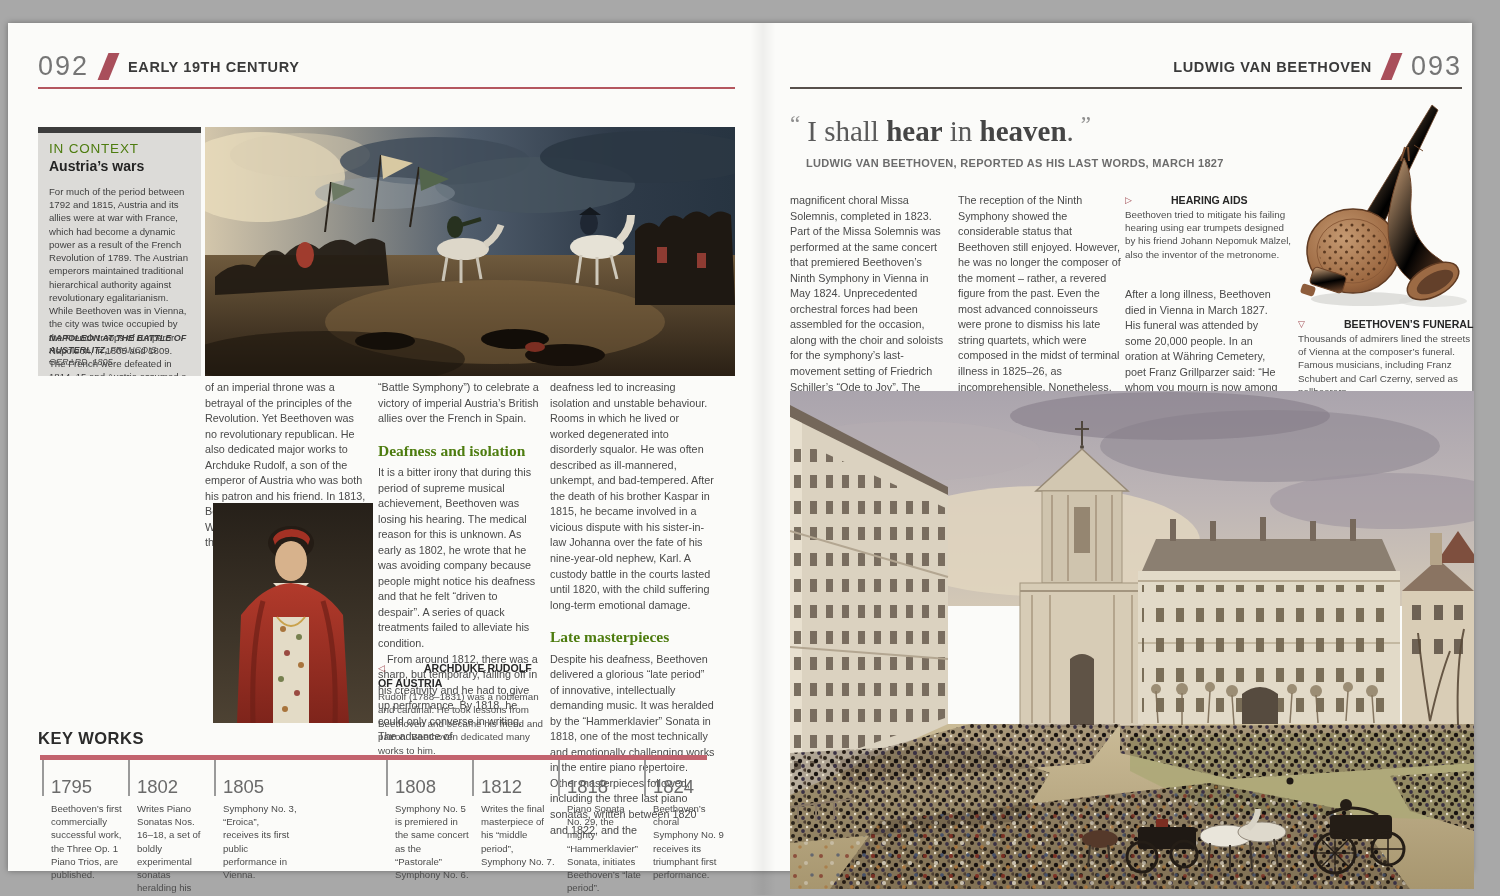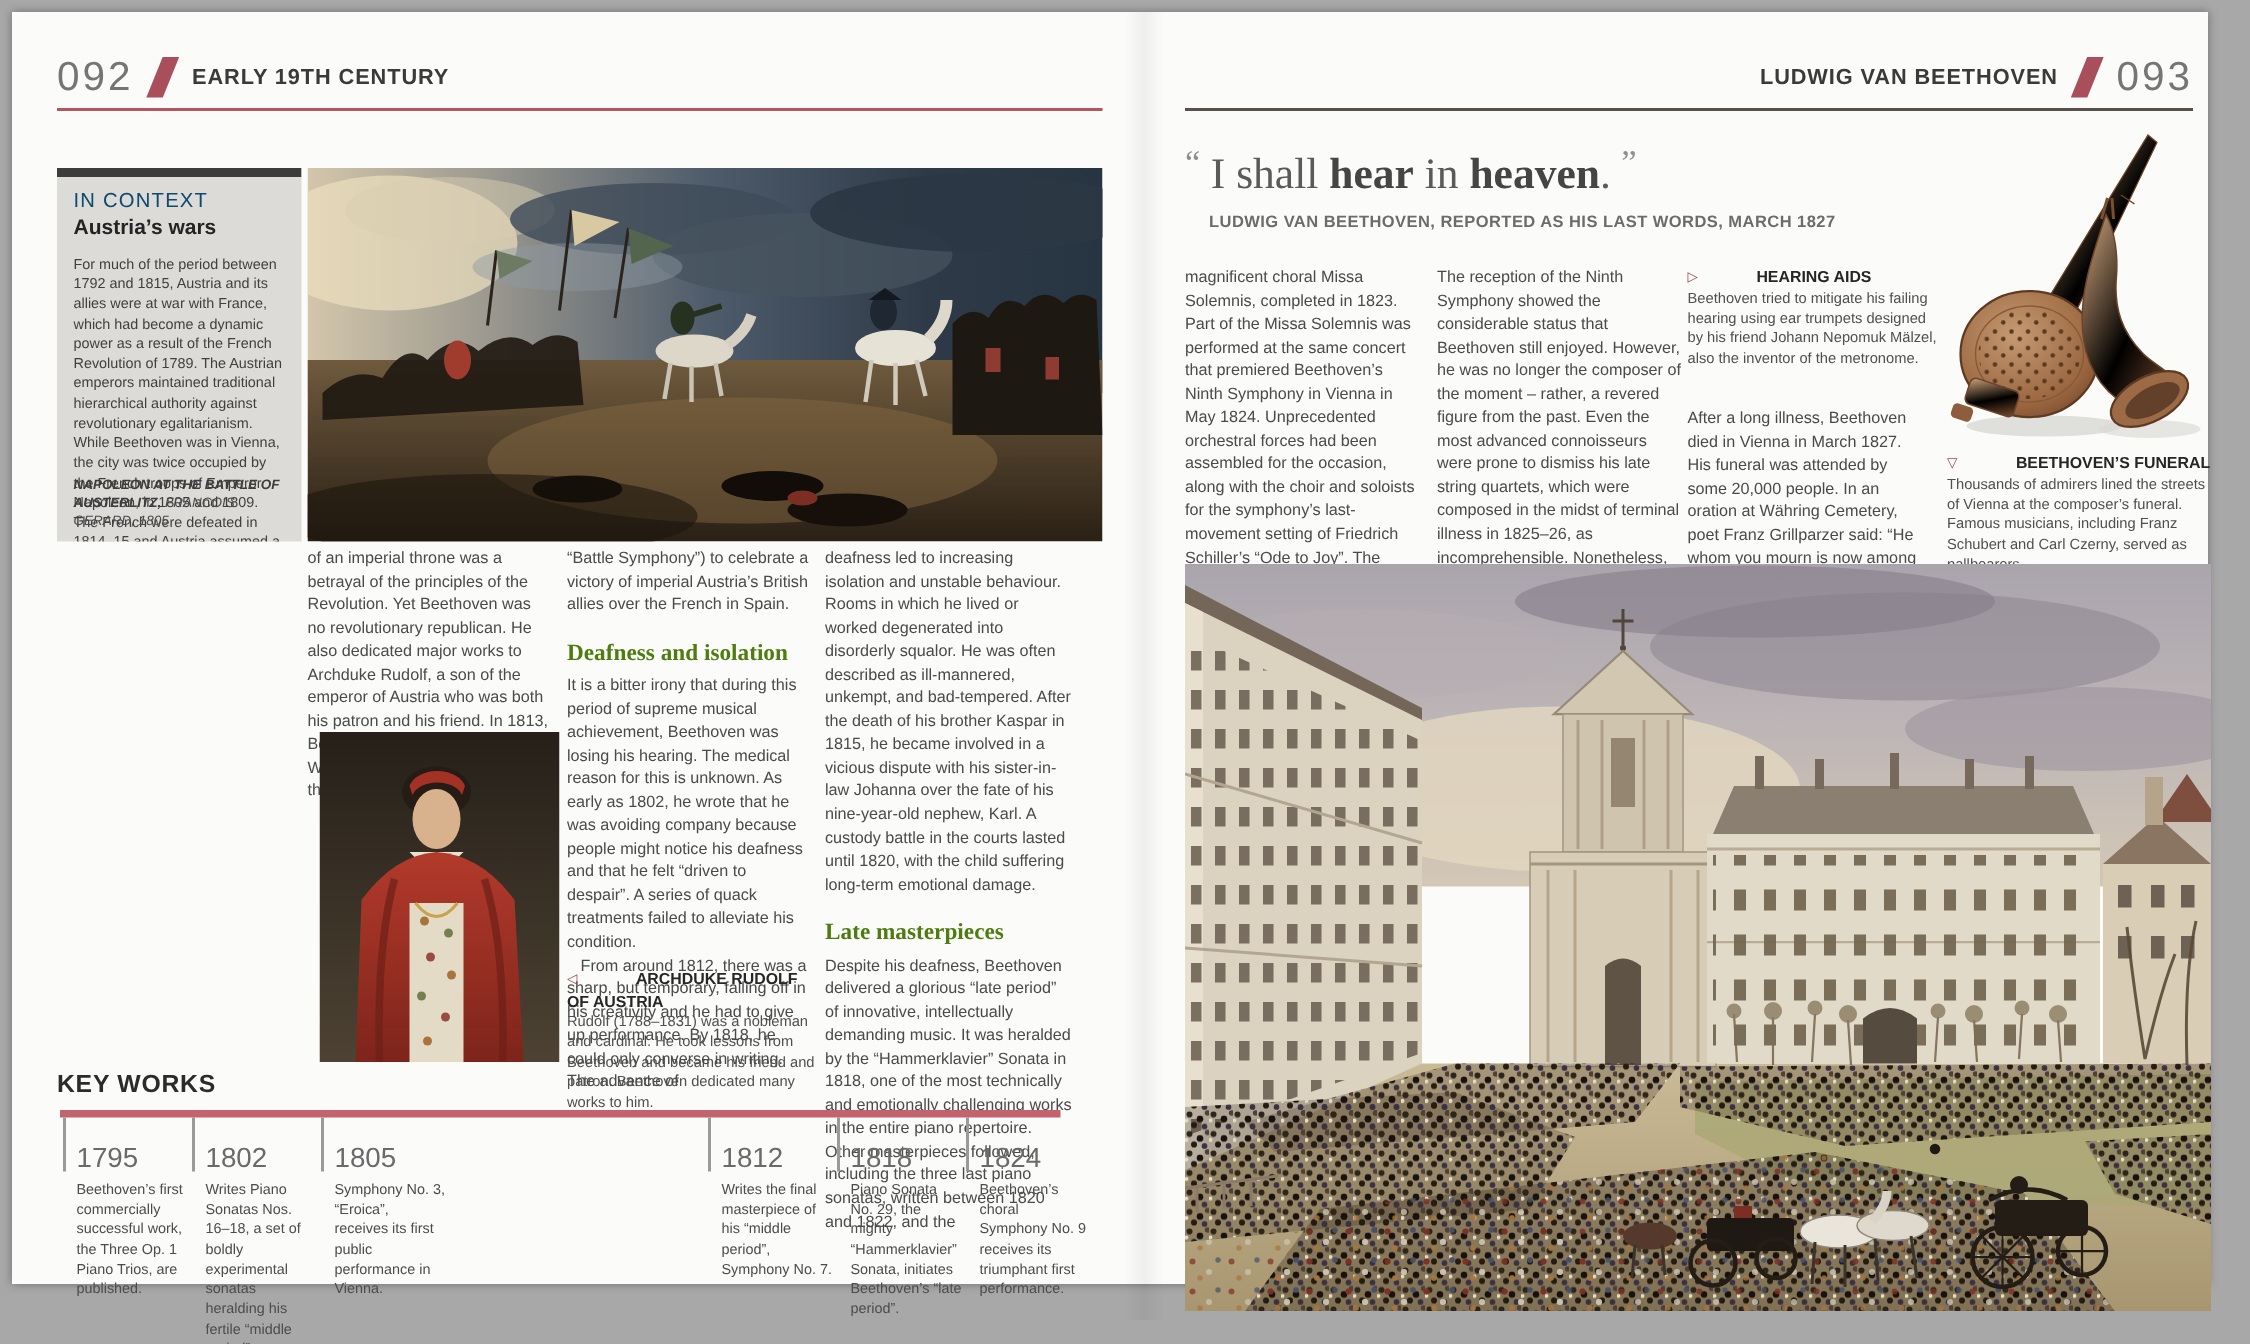--- a/index.html
+++ b/index.html
@@ -1,29 +1,29 @@
 <!DOCTYPE html>
 <html><head>
 <meta charset="utf-8">
 <style>
   html,body{margin:0;padding:0;}
   body{font-family:"Liberation Sans",sans-serif;}
   .stage{position:relative;width:1500px;height:896px;background:#a8a8a8;overflow:hidden;}
-  .book{position:absolute;left:8px;top:8px;width:1464px;height:848px;background:#fbfbf9;box-shadow:0 0 6px rgba(0,0,0,.35);}
+  .book{position:absolute;left:8px;top:23px;width:1464px;height:848px;background:#fbfbf9;box-shadow:0 0 6px rgba(0,0,0,.35);}
   .abs{position:absolute;}
   
   .pagenum{font-size:27px;color:#757575;letter-spacing:2px;font-weight:400;}
   .slash{width:11px;height:27px;background:#a94f5b;transform:skewX(-22deg);}
   .section-label{font-size:14.5px;font-weight:bold;color:#3a3a3a;letter-spacing:.6px;}
   .rule{height:2px;}
   
   .context-box{left:30px;top:104px;width:163px;height:249px;background:#dcdbd8;overflow:hidden;}
   .context-topbar{height:6px;background:#3c3c3c;}
   .context-inner{padding:8px 11px 10px 11px;position:relative;height:225px;}
-  .context-label{font-size:13.5px;color:#0c4a6e;letter-spacing:.8px;}
+  .context-label{font-size:13.5px;color:#4d7c0f;letter-spacing:.8px;}
   .context-title{font-size:14px;font-weight:bold;color:#242424;margin-top:2px;}
   .context-body{margin-top:11px;font-size:9.6px;line-height:1.38;color:#3f3f3f;}
   .context-caption{position:absolute;left:11px;right:9px;bottom:8px;font-style:italic;font-size:9px;line-height:1.35;color:#4a4a4a;}
   .context-caption b{color:#3d3d3d;}
   
   .bodycol{font-size:10.8px;line-height:1.44;color:#4a4a4a;}
   .bodycol p{margin:0;}
   .bodycol p + p{text-indent:9px;}
   .serif-h{font-family:"Liberation Serif",serif;font-size:15.5px;font-weight:bold;color:#4d7c0f;margin:13px 0 3px 0;}
   .caption{font-size:9.8px;line-height:1.37;color:#4f4f4f;}
@@ -209,20 +209,25 @@
   </div>
   <div class="kw-item" style="left:120px;">
     <div class="kw-tick"></div>
     <div class="kw-year">1802</div>
     <div class="kw-text">Writes Piano Sonatas Nos. 16–18, a set of boldly experimental sonatas heralding his fertile “middle period”.</div>
   </div>
   <div class="kw-item" style="left:206px;">
     <div class="kw-tick"></div>
     <div class="kw-year">1805</div>
     <div class="kw-text">Symphony No. 3, “Eroica”, receives its first public performance in Vienna.</div>
+  </div>
+  <div class="kw-item" style="left:378px;">
+    <div class="kw-tick"></div>
+    <div class="kw-year">1808</div>
+    <div class="kw-text">Symphony No. 5 is premiered in the same concert as the “Pastorale” Symphony No. 6.</div>
   </div>
   <div class="kw-item" style="left:464px;">
     <div class="kw-tick"></div>
     <div class="kw-year">1812</div>
     <div class="kw-text">Writes the final masterpiece of his “middle period”, Symphony No. 7.</div>
   </div>
   <div class="kw-item" style="left:550px;">
     <div class="kw-tick"></div>
     <div class="kw-year">1818</div>
     <div class="kw-text">Piano Sonata No. 29, the mighty “Hammerklavier” Sonata, initiates Beethoven’s “late period”.</div>

